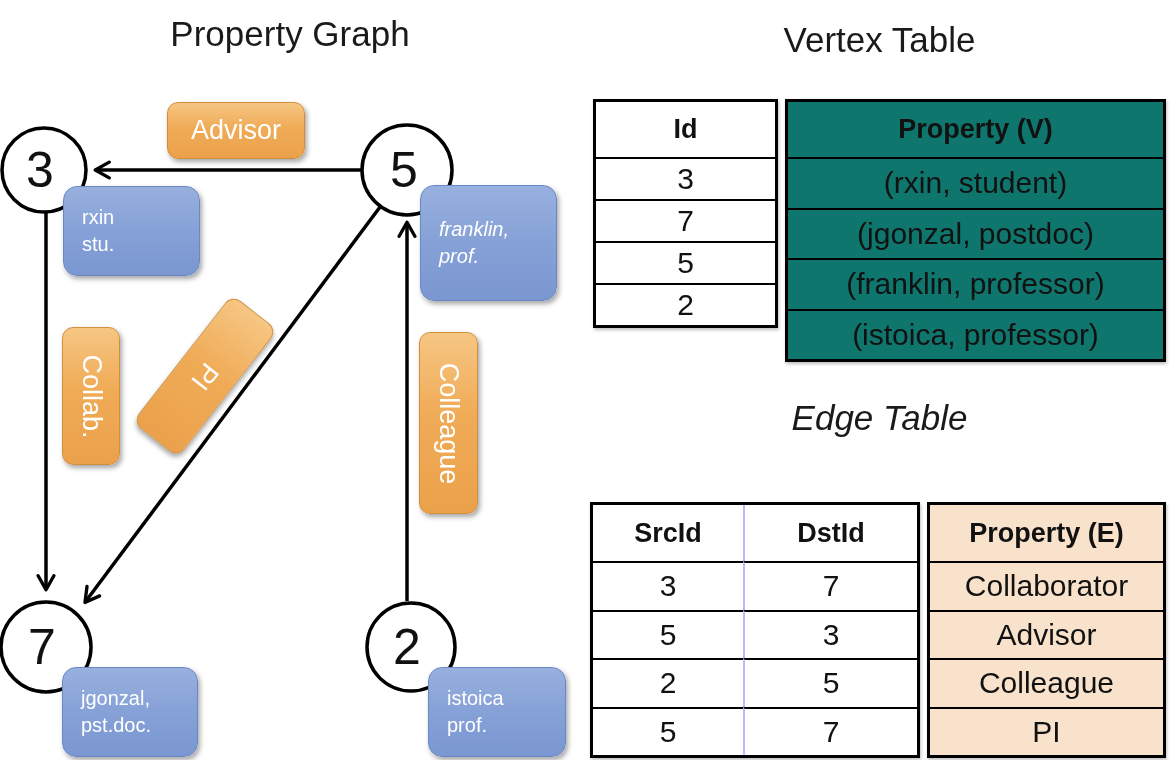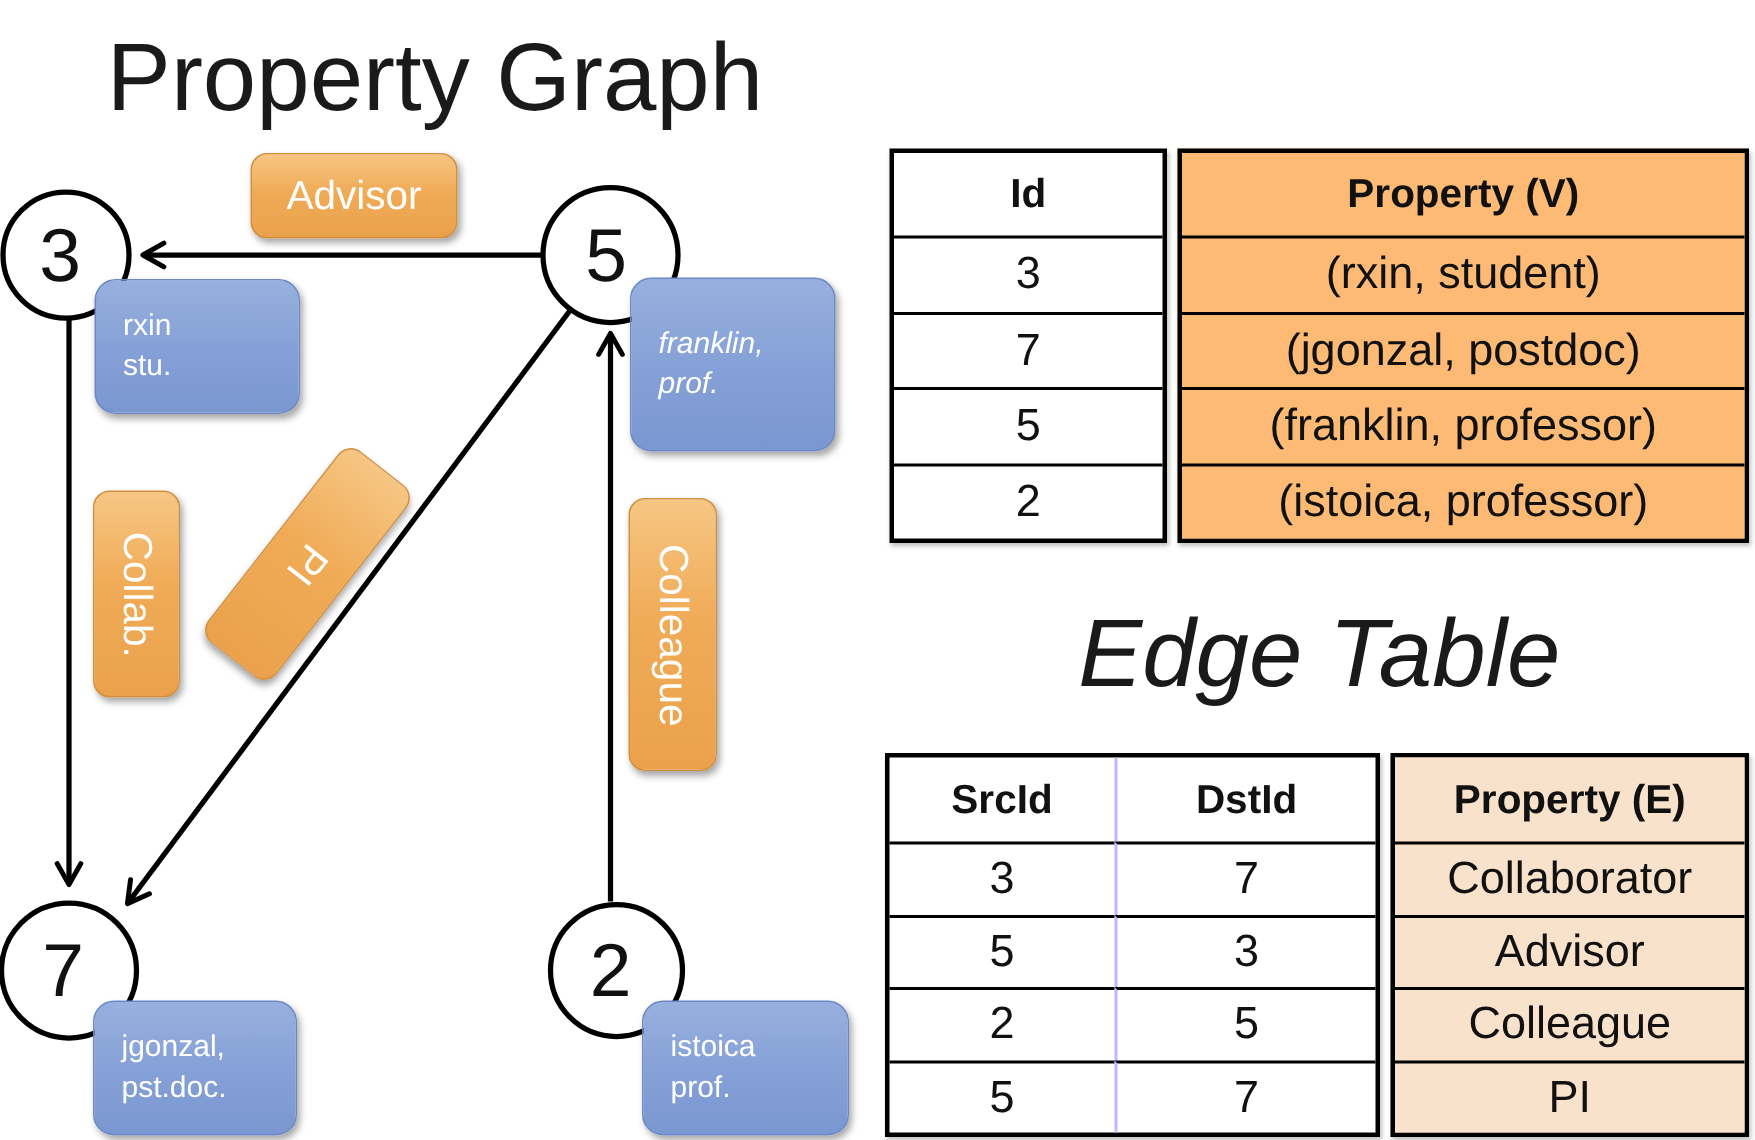--- a/index.html
+++ b/index.html
@@ -1,21 +1,21 @@
 <!DOCTYPE html>
 <html><head>
 <meta charset="utf-8">
 <style>
   html,body{margin:0;padding:0;background:#ffffff;}
   #canvas{
     position:relative;width:1170px;height:760px;background:#ffffff;
     font-family:"Liberation Sans",sans-serif;color:#111;overflow:hidden;
   }
   .title{
-    position:absolute;text-align:center;font-size:64px;font-weight:400;
+    position:absolute;text-align:center;font-size:35px;font-weight:400;
     letter-spacing:0px;color:#1a1a1a;white-space:nowrap;
   }
   
   .badge{
     position:absolute;display:flex;align-items:center;justify-content:center;
     background:linear-gradient(180deg,#f6c683 0%,#f0ab57 45%,#eba14b 100%);
     border:1px solid #d18f3e;border-radius:11px;
     box-shadow:2px 3px 5px rgba(0,0,0,0.35);
     color:#ffffff;font-size:27px;
   }
@@ -27,21 +27,21 @@
     box-shadow:2px 3px 5px rgba(0,0,0,0.35);
     color:#ffffff;font-size:20px;line-height:1.35;padding-left:18px;box-sizing:border-box;
   }
   
   .tbox{position:absolute;border:3px solid #000;box-sizing:border-box;background:#fff;
         display:grid;box-shadow:1px 2px 3px rgba(0,0,0,0.25);}
   .tcell{display:flex;align-items:center;justify-content:center;font-size:30px;box-sizing:border-box;}
   .thead{font-weight:700;font-size:27px;}
   .bt{border-top:2px solid #000;}
   .bl{border-left:2px solid #c4b5fd;}
-  .bluebg{background:#fdba74;}
+  .bluebg{background:#0f766e;}
   .tanbg{background:#f9e2cb;}
 </style>
 </head>
 <body>
 
 <div id="canvas">
 
   <div class="title" style="left:20px;top:14px;width:540px;">Property Graph</div>
 
   <svg style="position:absolute;left:0;top:0;" width="580" height="760" viewBox="0 0 580 760">
@@ -93,22 +93,23 @@
   </div>
   <div class="propbox" style="left:62px;top:667px;width:136px;height:90px;">
     <span>jgonzal,</span>
     <span>pst.doc.</span>
   </div>
   <div class="propbox" style="left:428px;top:667px;width:138px;height:90px;">
     <span>istoica</span>
     <span>prof.</span>
   </div>
 
+  <div class="title" style="left:593px;top:20px;width:573px;">Vertex Table</div>
 
-  <div class="tbox" style="left:593px;top:99px;width:185px;height:263px;grid-template-rows:55px repeat(4,1fr);">
+  <div class="tbox" style="left:593px;top:99px;width:185px;height:229px;grid-template-rows:55px repeat(4,1fr);">
     <div class="tcell thead">Id</div>
     <div class="tcell bt">3</div>
     <div class="tcell bt">7</div>
     <div class="tcell bt">5</div>
     <div class="tcell bt">2</div>
   </div>
 
   <div class="tbox bluebg" style="left:785px;top:99px;width:381px;height:263px;grid-template-rows:55px repeat(4,1fr);">
     <div class="tcell thead bluebg">Property (V)</div>
     <div class="tcell bt bluebg">(rxin, student)</div>

